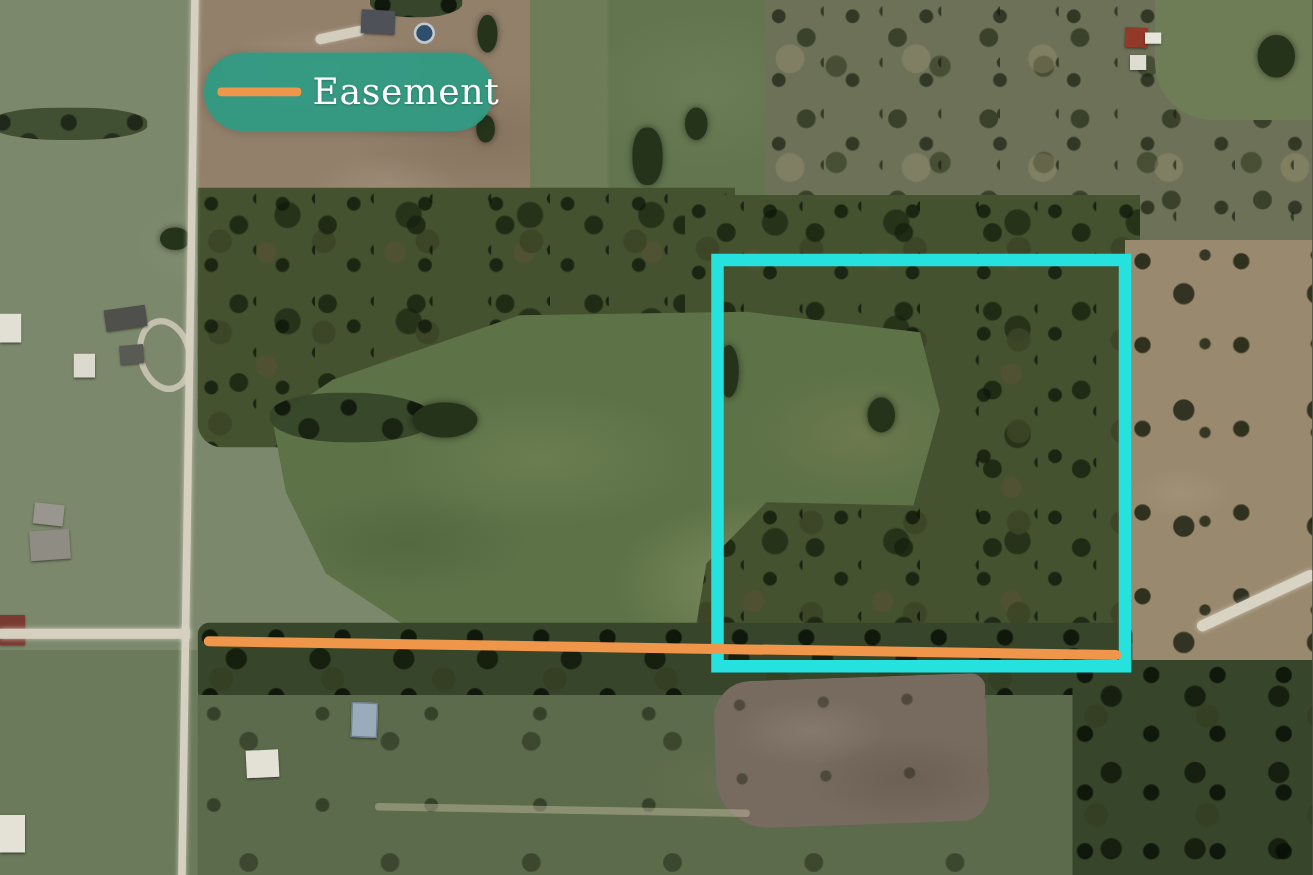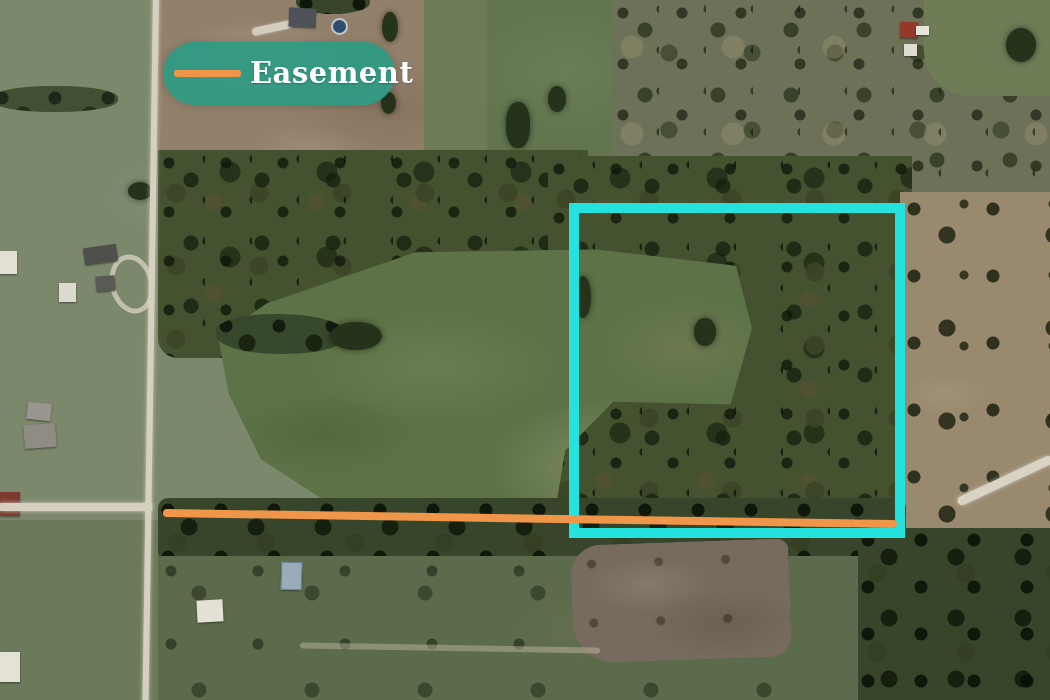--- a/index.html
+++ b/index.html
@@ -70,21 +70,21 @@
   .bldg{box-shadow:0 1px 2px rgba(0,0,0,.45);}
   .treeblob{background:#25331a;border-radius:50%;box-shadow:0 0 6px rgba(10,18,6,.6);}
 
   
   #parcel-boundary{position:absolute;box-sizing:border-box;border-style:solid;z-index:5;}
   #easement-line{position:absolute;border-radius:4px;z-index:6;}
   #legend{position:absolute;left:163px;top:42px;width:232px;height:63px;border-radius:33px;
           display:flex;align-items:center;padding:0 0 0 11px;box-sizing:border-box;gap:9px;
           box-shadow:0 1px 8px rgba(0,0,0,.18);z-index:10;}
   #legend .swatch{width:67px;height:7px;border-radius:3px;flex:0 0 auto;}
-  #legend .lab{font-family:"DejaVu Serif","Liberation Serif",serif;font-weight:700;
+  #legend .lab{font-family:"DejaVu Serif","Liberation Serif",serif;font-weight:400;
                font-size:29px;line-height:1;letter-spacing:.5px;
                text-shadow:0 1px 2px rgba(0,0,0,.25);}
 </style>
 </head>
 <body>
 
 <div id="stage">
 
   <div class="abs tex-sage nn" style="inset:0;"></div>
 

